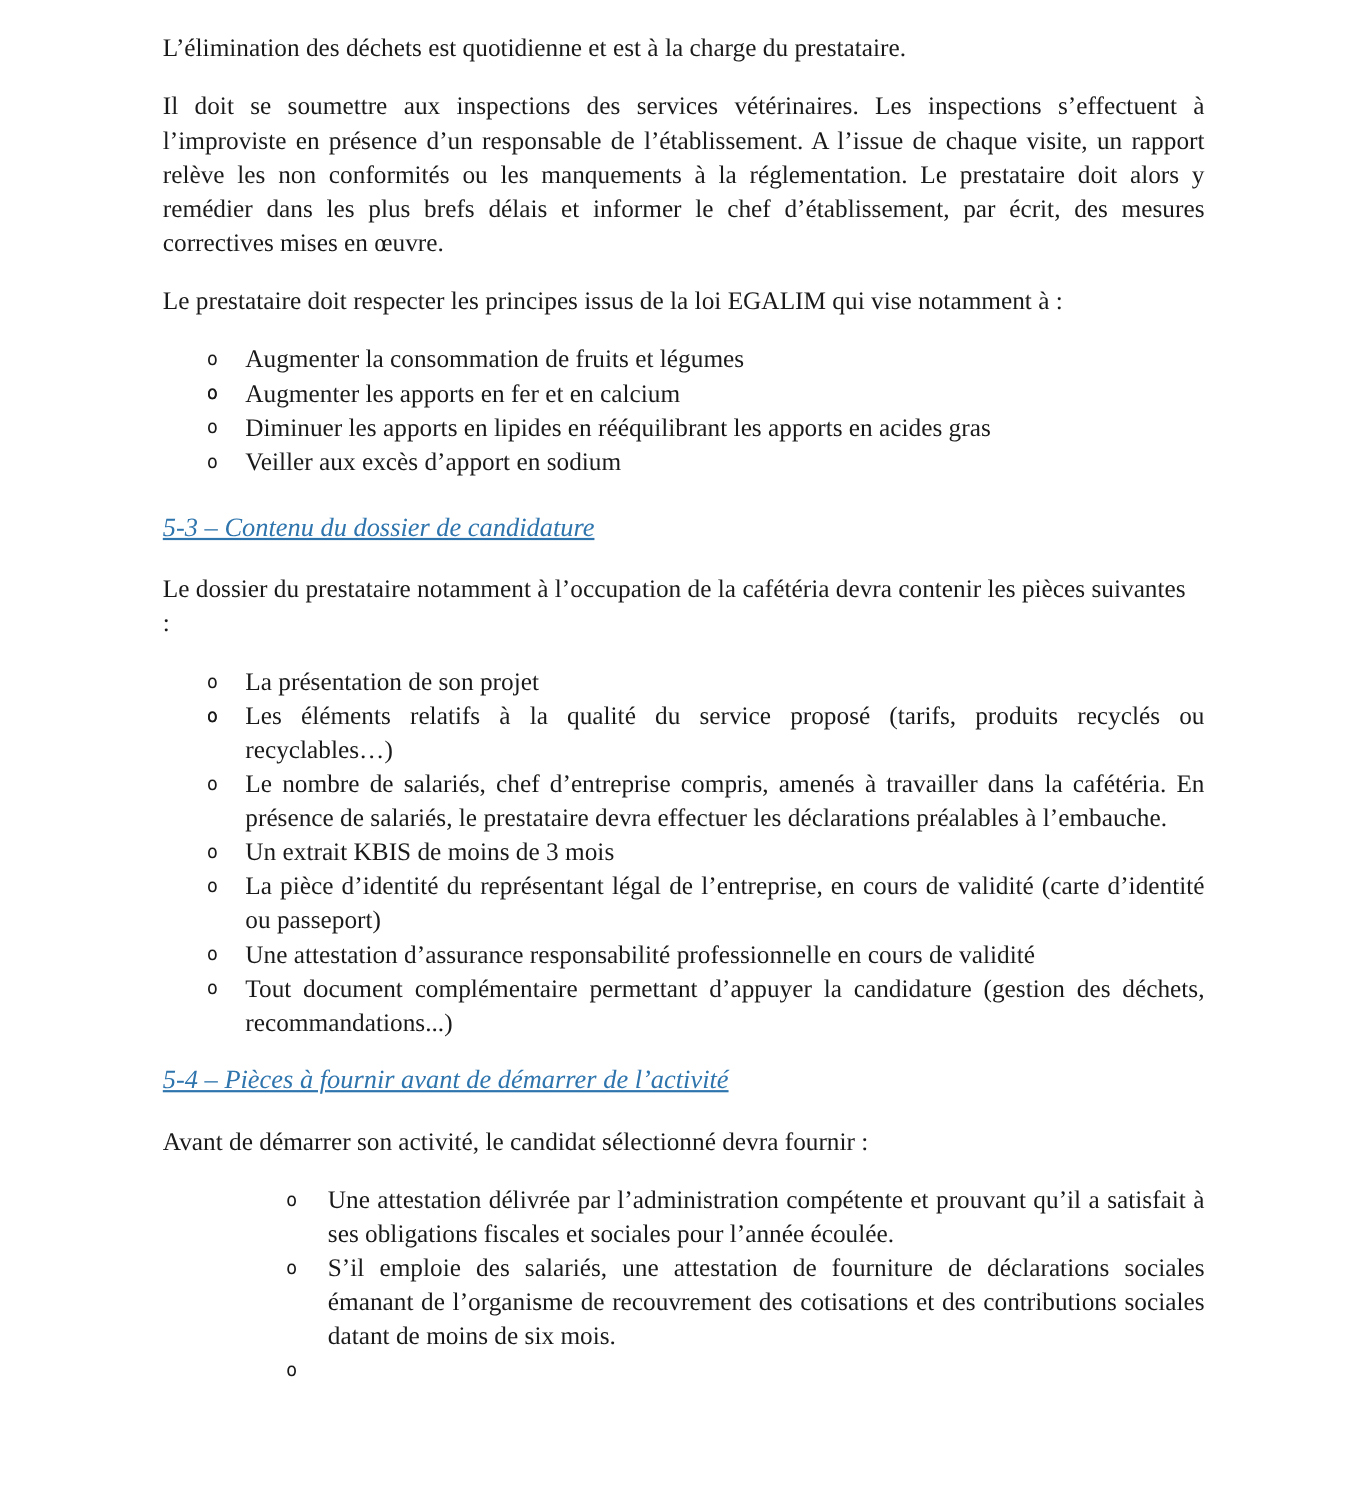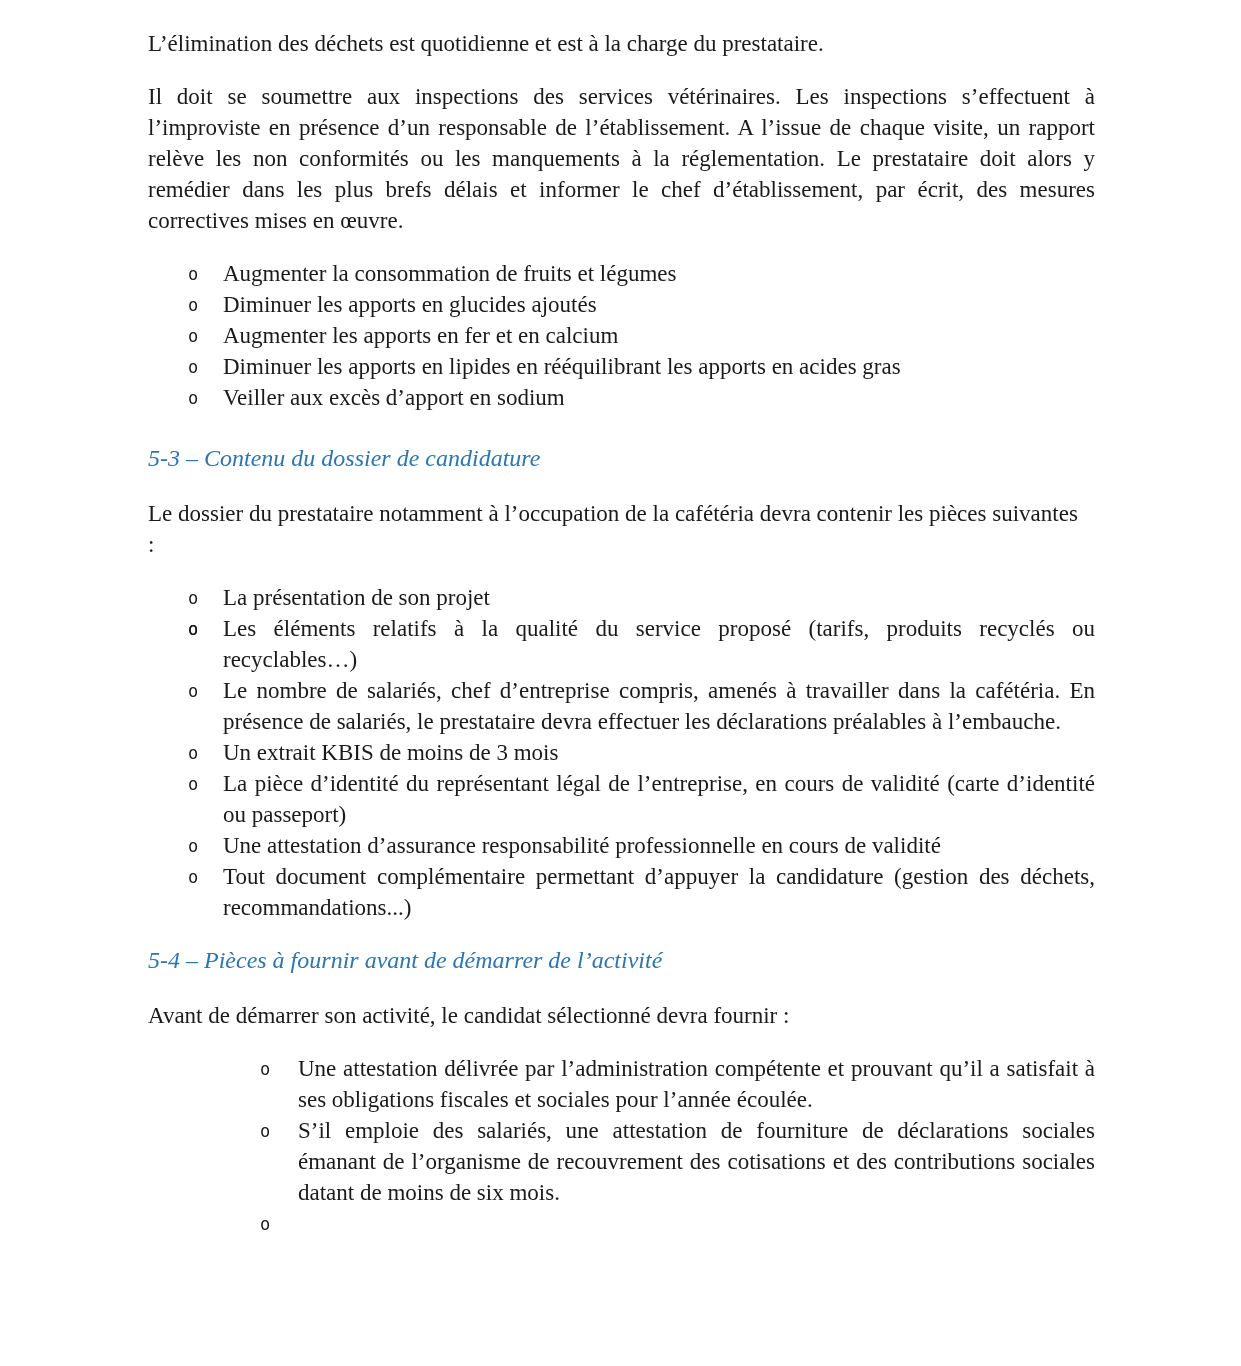--- a/index.html
+++ b/index.html
@@ -59,42 +59,43 @@
   .list-l2 .li-marker { left: 112px; }
   .section-heading {
     font-size: 24px;
     font-weight: normal;
     font-style: italic;
     color: #2e74ad;
     margin: 0 0 24px 0;
     line-height: 31px;
   }
   .section-heading .heading-text {
+    text-decoration: underline;
   }
   .heading-53 { margin-top: 30px; }
   .heading-54 { margin-top: 12px; }
 </style>
 </head>
 <body>
 
 <div class="page">
 
   <p class="body-text single-line">L’élimination des déchets est quotidienne et est à la charge du prestataire.</p>
 
   <p class="body-text">Il doit se soumettre aux inspections des services vétérinaires. Les inspections s’effectuent à l’improviste en présence d’un responsable de l’établissement. A l’issue de chaque visite, un rapport relève les non conformités ou les manquements à la réglementation. Le prestataire doit alors y remédier dans les plus brefs délais et informer le chef d’établissement, par écrit, des mesures correctives mises en œuvre.</p>
 
+  <p class="body-text single-line">Le prestataire doit respecter les principes issus de la loi EGALIM qui vise notamment à :</p>
 
   <ul class="doc-list list-l1">
     <li>
       <span class="li-marker">o</span>
       <span class="li-text">Augmenter la consommation de fruits et légumes</span>
     </li>
     <li>
       <span class="li-marker">o</span>
-      <span class="li-text">Diminuer les apports en glucides ajoutés</span>
     </li>
     <li>
       <span class="li-marker">o</span>
       <span class="li-text">Augmenter les apports en fer et en calcium</span>
     </li>
     <li>
       <span class="li-marker">o</span>
       <span class="li-text">Diminuer les apports en lipides en rééquilibrant les apports en acides gras</span>
     </li>
     <li>

